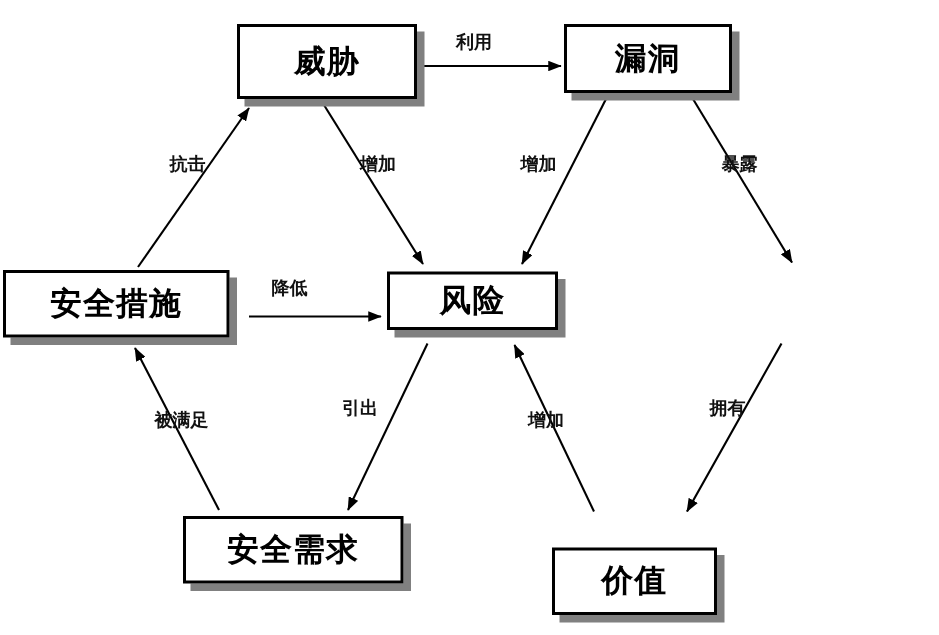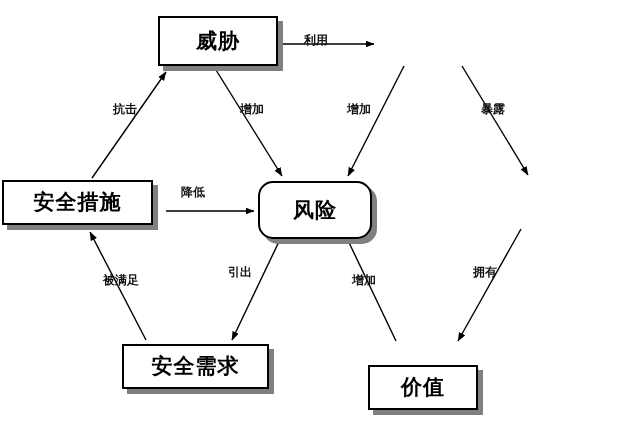--- a/index.html
+++ b/index.html
@@ -90,39 +90,42 @@
 
     <line x1="396" y1="341" x2="343" y2="230" stroke="#000000" stroke-width="1.4" marker-end="url(#arrowhead)"></line>
 
     <line x1="521" y1="229" x2="458" y2="341" stroke="#000000" stroke-width="1.4" marker-end="url(#arrowhead)"></line>
   </svg>
 
   <div class="node-box" style="left:158px; top:16px; width:120px; height:50px;">
     <span class="node-label">威胁</span>
   </div>
 
+  <div class="node-box" style="left:376px; top:16px; width:112px; height:46px;">
+    <span class="node-label">漏洞</span>
+  </div>
 
   <div class="node-box" style="left:2px; top:180px; width:151px; height:45px;">
     <span class="node-label">安全措施</span>
   </div>
 
-  <div class="node-box" style="left:258px; top:181px; width:114px; height:58px;border-radius:15px;">
+  <div class="node-box" style="left:258px; top:181px; width:114px; height:39px;">
     <span class="node-label">风险</span>
   </div>
 
 
   <div class="node-box" style="left:122px; top:344px; width:147px; height:45px;">
     <span class="node-label">安全需求</span>
   </div>
 
   <div class="node-box" style="left:368px; top:345px; width:110px; height:45px;margin-top:20px;">
     <span class="node-label">价值</span>
   </div>
 
-  <span class="edge-label" style="left:304px; top:22px;margin-top:12px;">利用</span>
+  <span class="edge-label" style="left:304px; top:22px;">利用</span>
 
   <span class="edge-label" style="left:113px; top:103px;text-align:right;">抗击</span>
 
   <span class="edge-label" style="left:240px; top:103px;">增加</span>
 
   <span class="edge-label" style="left:347px; top:103px;">增加</span>
 
   <span class="edge-label" style="left:481px; top:103px;">暴露</span>
 
   <span class="edge-label" style="left:181px; top:186px;">降低</span>

